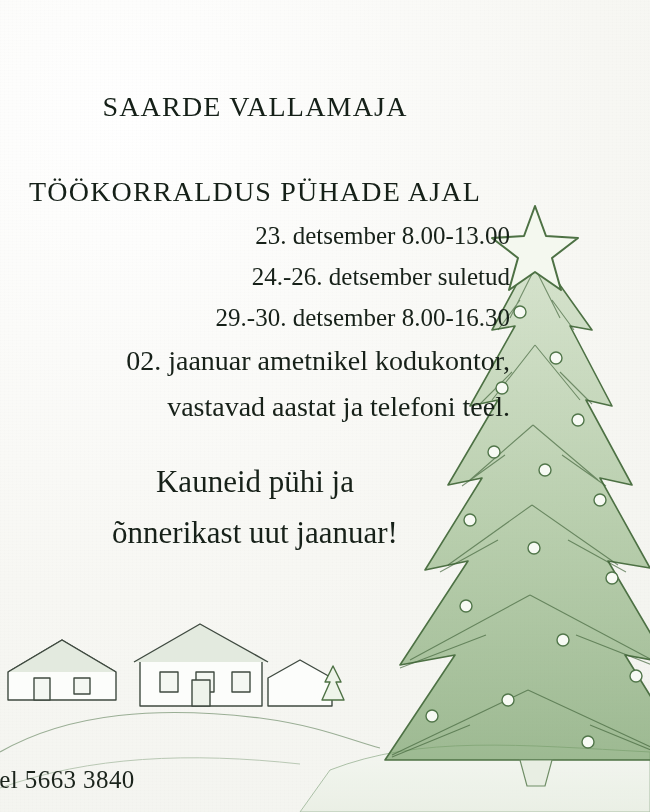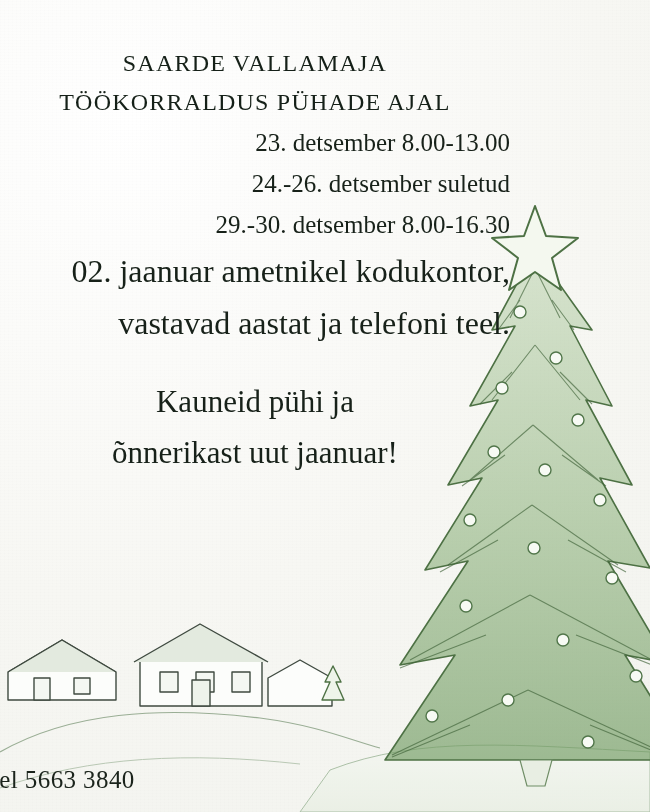--- a/index.html
+++ b/index.html
@@ -37,34 +37,35 @@
   }
   .text-block {
     position: absolute;
     top: 44px;
     left: 0;
     width: 510px;
     text-align: center;
     color: #1d2a20;
   }
   .title-line {
-    font-size: 24px;
+    font-size: 28px;
     letter-spacing: 1.2px;
     line-height: 1.62;
     color: #152018;
+    margin-top: 40px;
   }
   .info-line {
     font-size: 25px;
     line-height: 1.64;
     color: #172119;
     white-space: nowrap;
     text-align: right;
   }
   .info-line.wide {
-    font-size: 32px;
+    font-size: 28px;
   }
   .spacer {
     height: 26px;
   }
   .greet-line {
     font-size: 31px;
     line-height: 1.66;
     color: #172119;
   }
   .phone {

